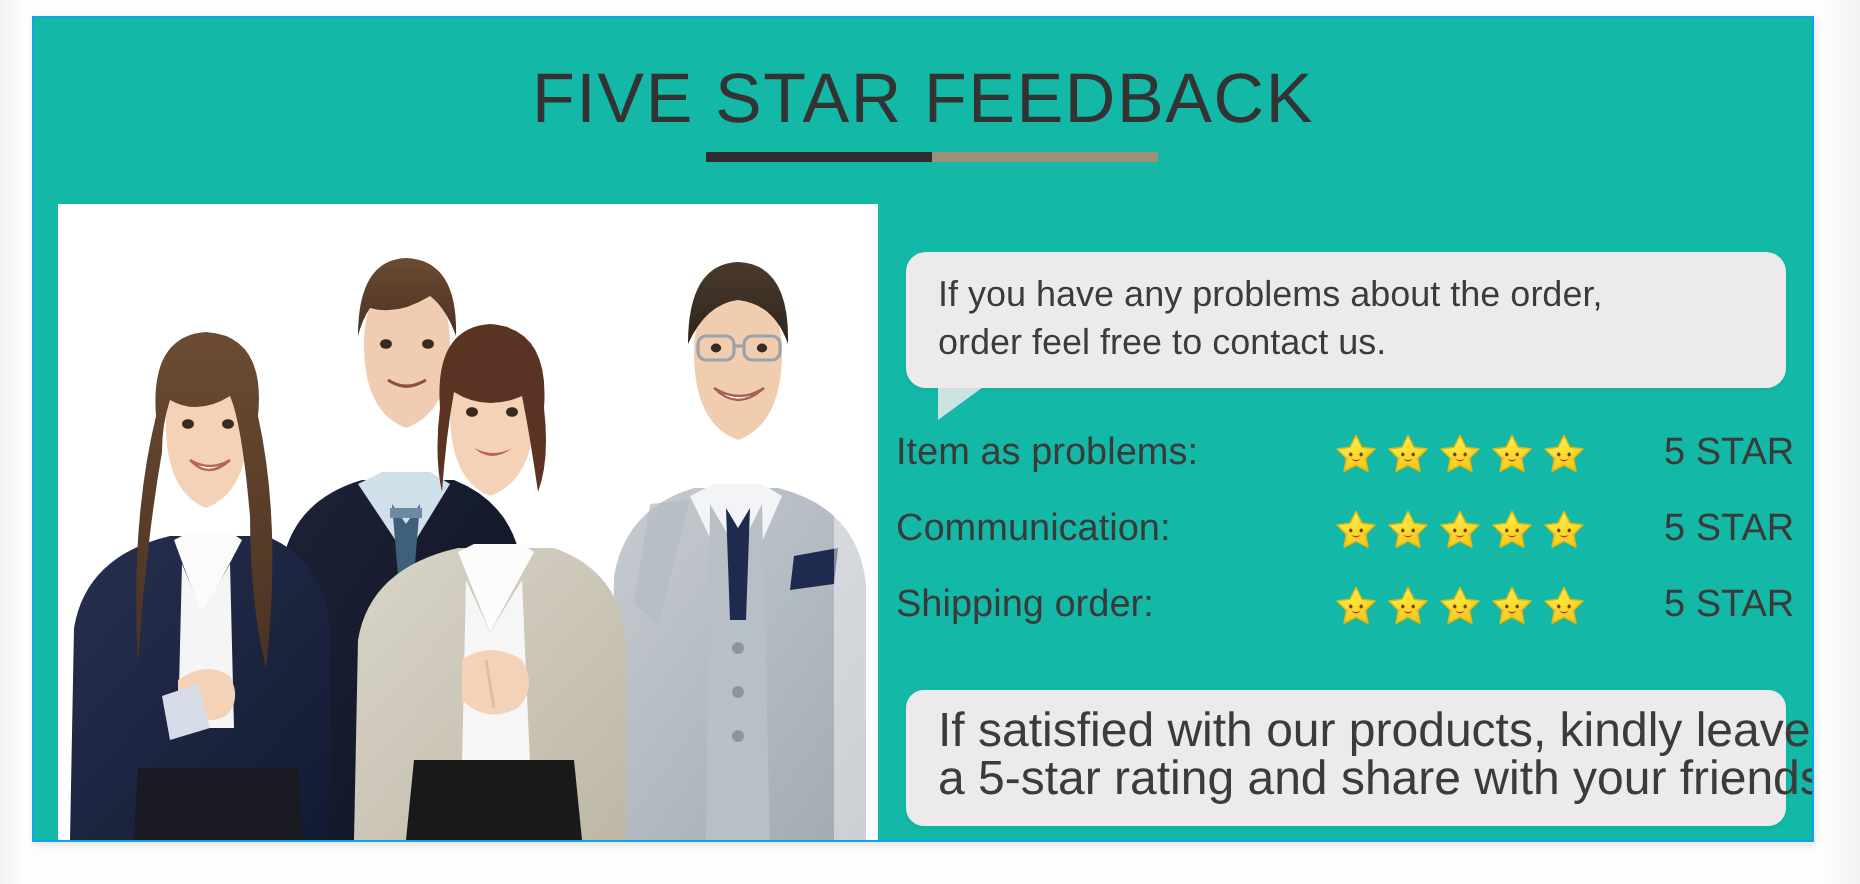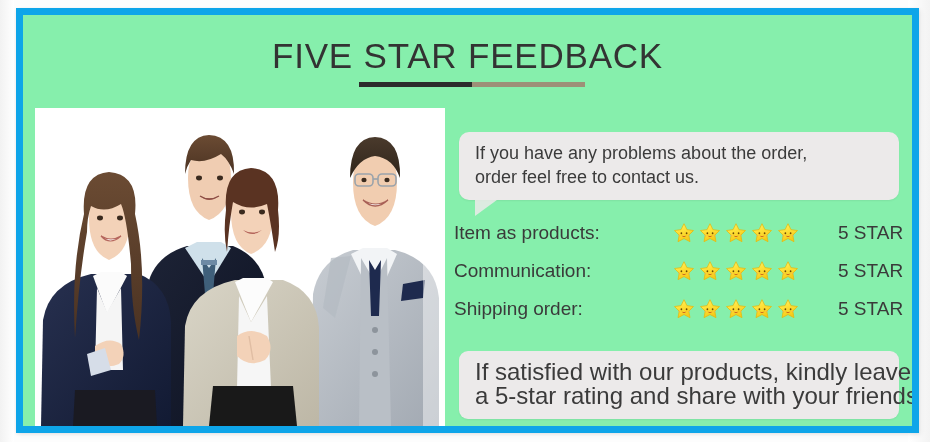--- a/index.html
+++ b/index.html
@@ -41,22 +41,22 @@
     z-index: 0;
   }
 
   
   #card {
     position: absolute;
     left: 16px;
     top: 8px;
     width: 889px;
     height: 411px;
-    background: #86efac;
-    border: 7px solid #0ea5e9;
+    background: #14b8a6;
+    border: 1px solid #0ea5e9;
     box-shadow: 0 1px 3px rgba(0,0,0,0.07), 2px 2px 5px rgba(0,0,0,0.05);
     overflow: hidden;
     z-index: 1;
     text-decoration: underline;
   }
 
   
   .title {
     position: absolute;
     left: 0;
@@ -305,21 +305,21 @@
 
     <div class="bubble" id="bubble-top">
       <div class="line">If you have any problems about the order,</div>
       <div class="line">order feel free to contact us.</div>
       <span class="bubble-tail"></span>
     </div>
 
     <div class="ratings">
 
       <div class="rating-row">
-        <span class="rating-label">Item as products:</span>
+        <span class="rating-label">Item as problems:</span>
         <span class="rating-stars">
           <svg class="star" viewBox="0 0 32 32">
               <use href="#star-glyph"></use>
             </svg>
           <svg class="star" viewBox="0 0 32 32">
               <use href="#star-glyph"></use>
             </svg>
           <svg class="star" viewBox="0 0 32 32">
               <use href="#star-glyph"></use>
             </svg>

